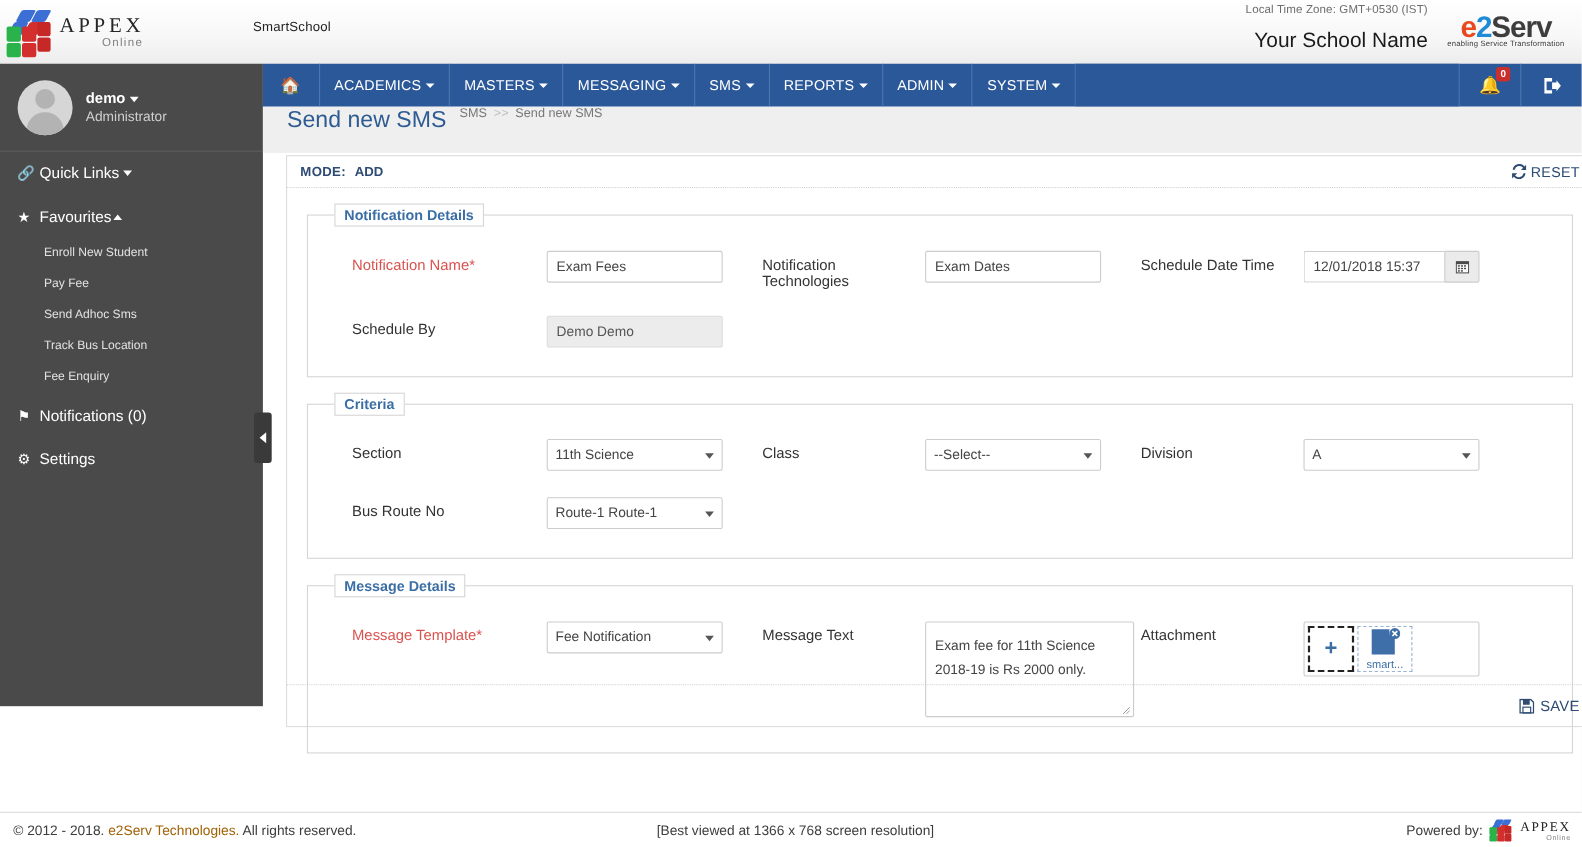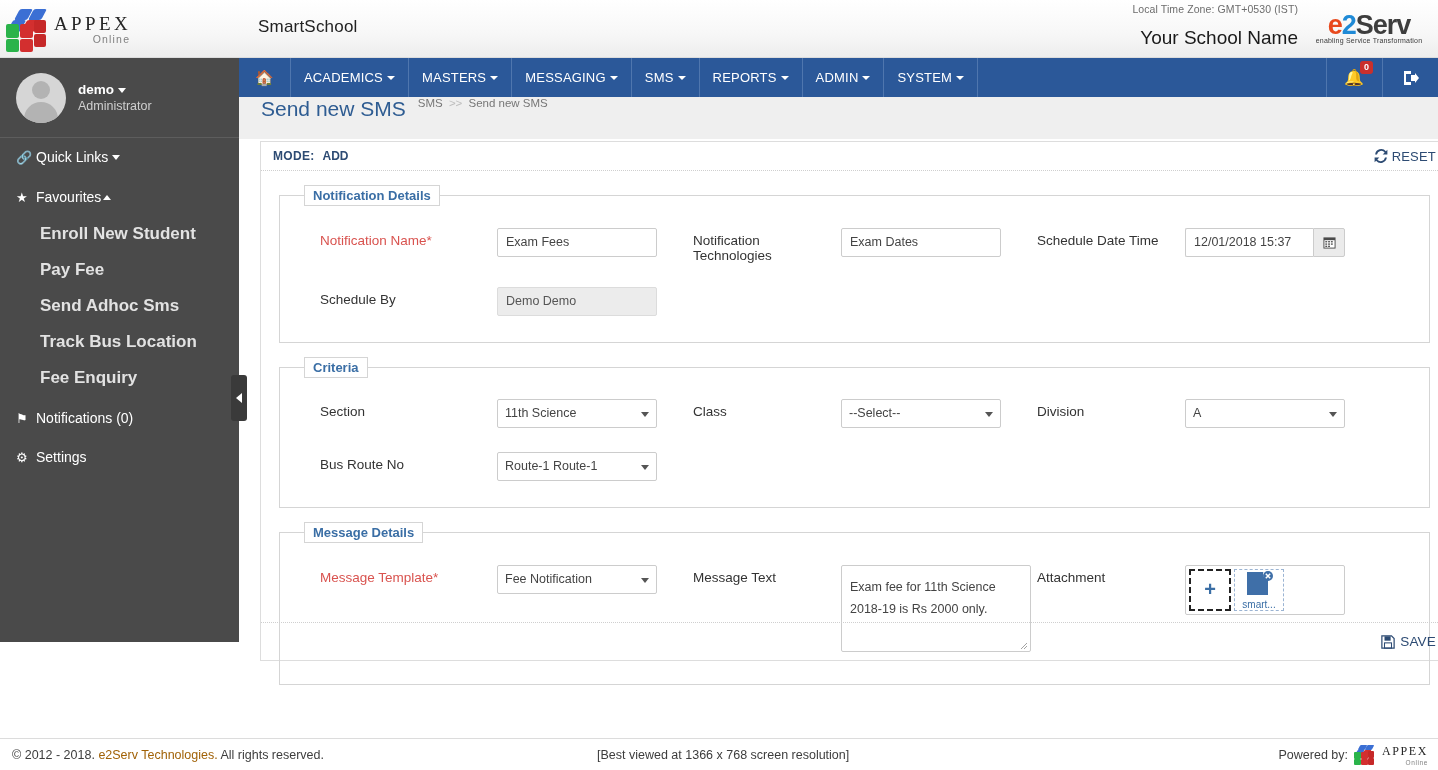--- a/index.html
+++ b/index.html
@@ -32,21 +32,21 @@
   .appex-word .ap {
     font-size: 19px; letter-spacing: 3.4px; color: #262626;
     font-family: "Liberation Serif", serif; font-weight: 400;
   }
   .appex-word .on {
     font-size: 10.5px; color: #808080; letter-spacing: 1.2px;
     text-align: right; margin-top: 1px; padding-right: 1px;
   }
   .app-title {
     position: absolute; left: 230px; top: 17px;
-    font-size: 17px; color: #222; letter-spacing: .2px; margin-left: 28px;
+    font-size: 12px; color: #222; letter-spacing: .2px;
   }
   .tz {
     position: absolute; right: 140px; top: 3px;
     font-size: 10.5px; color: #6d6d6d; letter-spacing: .1px;
   }
   .school-name {
     position: absolute; right: 140px; top: 27px;
     font-size: 19px; color: #1a1a1a;
   }
   .e2serv {
@@ -97,21 +97,21 @@
     border-bottom: 5px solid #ffffff; vertical-align: middle;
   }
   .user-role { color: #cfcfcf; font-size: 12.5px; line-height: 16px; }
 
   .nav-row {
     padding: 11px 0 11px 16px; color: #ffffff; font-size: 14px;
     display: flex; align-items: center; cursor: pointer;
   }
   .nav-row .ico { width: 20px; display: inline-block; font-size: 13px; color: #ffffff; }
   .sub-item {
-    padding: 8px 0 8px 40px; color: #e2e2e2; font-size: 17px; cursor: pointer; font-weight: bold;
+    padding: 8px 0 8px 40px; color: #e2e2e2; font-size: 11px; cursor: pointer;
   }
   .sb-collapse {
     position: absolute; right: -8px; top: 317px; width: 16px; height: 46px;
     background: #3a3a3a; border-radius: 3px;
     display: flex; align-items: center; justify-content: center;
   }
   .sb-collapse .tri {
     width: 0; height: 0;
     border-top: 5px solid transparent; border-bottom: 5px solid transparent;
     border-right: 6px solid #ffffff;

